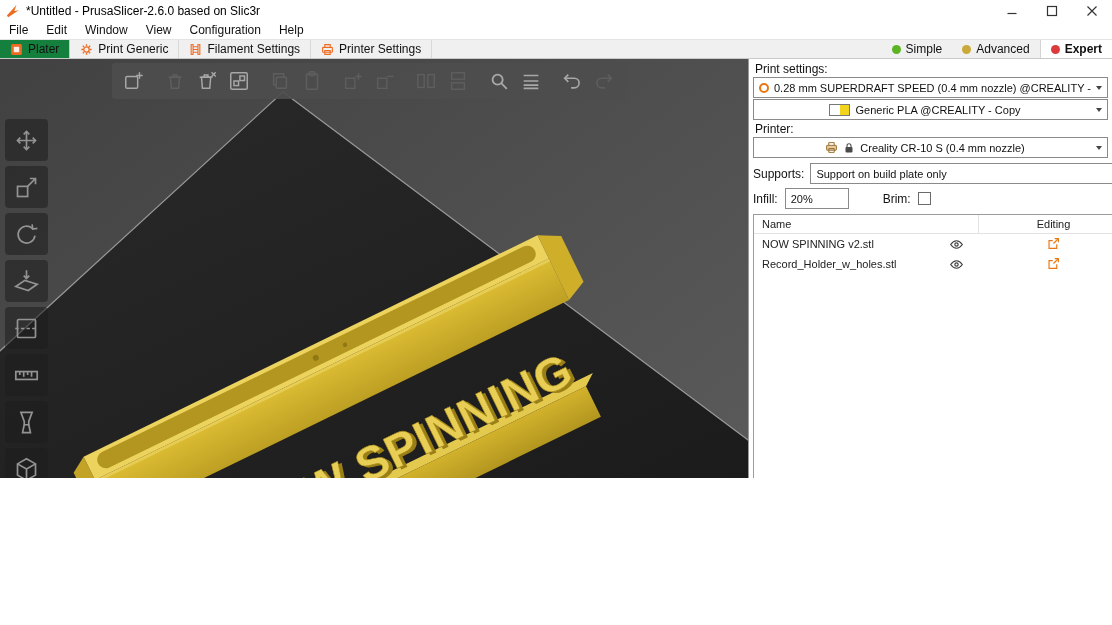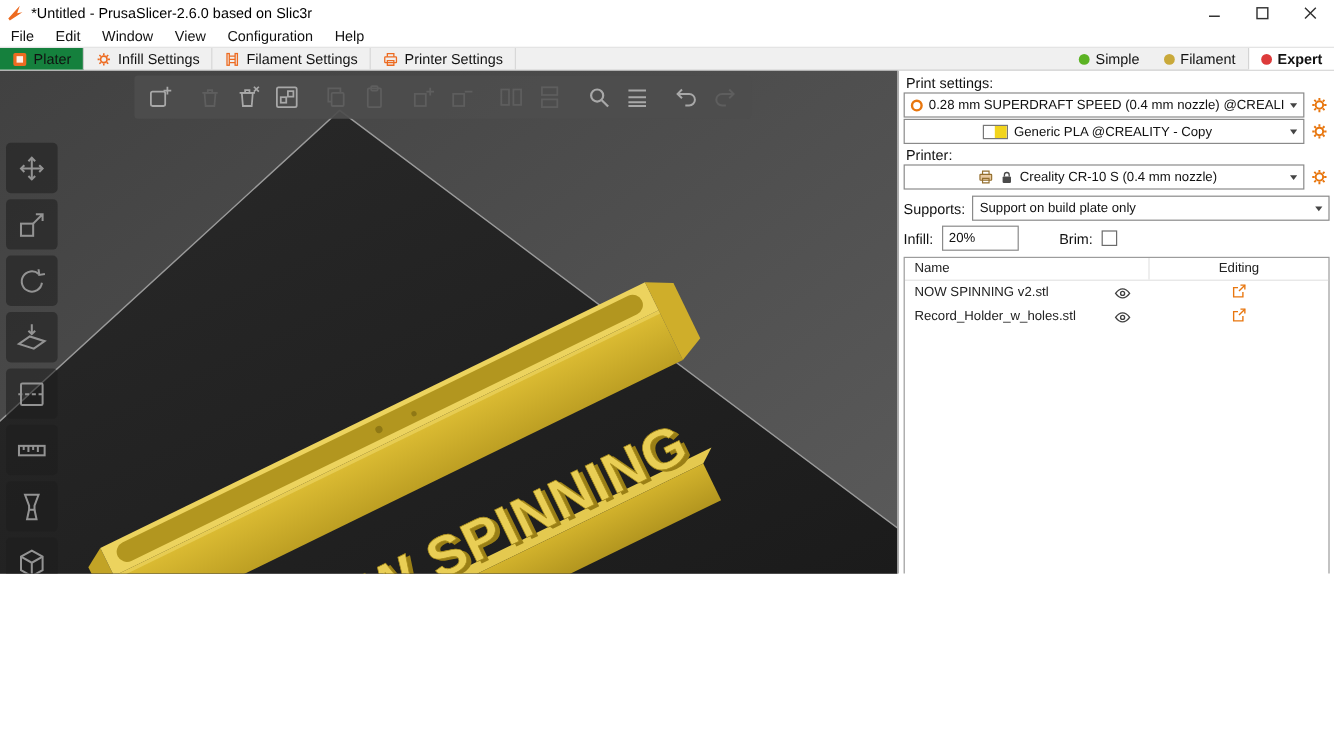--- a/index.html
+++ b/index.html
@@ -43,21 +43,21 @@
 
   .left-toolbar { position:absolute; left:5px; top:60px; display:flex; flex-direction:column; gap:5px; }
   .gbtn { width:43px; height:42px; display:flex; align-items:center; justify-content:center; background:rgba(30,30,30,0.55); border-radius:4px; color:#939393; }
   .gbtn svg { width:27px; height:27px; }
 
   .view-btns { position:absolute; left:4px; bottom:3px; display:flex; gap:3px; }
   .vbtn { width:45px; height:45px; display:flex; align-items:center; justify-content:center; background:#0b0b0b; color:#e9e9e9; }
   .vbtn svg { width:32px; height:32px; }
 
   
-  .sidebar { position:absolute; left:748px; top:59px; width:364px; height:566px; background:#fff; border-left:1px solid #9a9a9a; display:flex; flex-direction:column; }
+  .sidebar { position:absolute; left:748px; top:59px; width:364px; height:566px; background:#fff; border-left:1px solid #9a9a9a; display:flex; }
   .sb-top { padding:2px 4px 0 4px; display:flex; flex-direction:column; flex:1; min-height:0; }
   .sb-label { font-size:12px; color:#111; margin:1px 0 1px 2px; }
   .combo-row { display:flex; align-items:center; gap:4px; margin-bottom:1px; }
   .sb-inline-label { font-size:12px; white-space:nowrap; margin-right:2px; }
   .combo { position:relative; flex:1; height:21px; border:1px solid #8a8a8a; background:#fff; display:flex; align-items:center; justify-content:center; font-size:11px; color:#111; padding:0 16px 0 5px; white-space:nowrap; overflow:hidden; }
   .combo.left { justify-content:flex-start; }
   .combo .lead { display:inline-flex; margin-right:5px; flex:none; }
   .combo .arrow { position:absolute; right:5px; top:8px; width:0; height:0; border-left:3.5px solid transparent; border-right:3.5px solid transparent; border-top:4.5px solid #444; }
   .combo-text { overflow:hidden; text-overflow:clip; white-space:nowrap; }
   .ring { width:10px; height:10px; border:2.5px solid #e8760e; border-radius:50%; }
@@ -132,21 +132,21 @@
       </span>
       <span>Plater</span>
     </div>
     <div class="tab">
       <span class="ticon">
         <svg viewBox="0 0 24 24" fill="none" stroke="#ed6b21" stroke-width="2.4">
             <circle cx="12" cy="12" r="5"></circle>
             <path d="M12 2.5v3.2M12 18.3v3.2M2.5 12h3.2M18.3 12h3.2M5.2 5.2l2.3 2.3M16.5 16.5l2.3 2.3M18.8 5.2l-2.3 2.3M7.5 16.5l-2.3 2.3"></path>
           </svg>
       </span>
-      <span>Infill Settings</span>
+      <span>Print Generic</span>
     </div>
     <div class="tab">
       <span class="ticon">
         <svg viewBox="0 0 24 24" fill="none" stroke="#ed6b21" stroke-width="2">
             <rect x="4" y="3" width="3.5" height="18"></rect>
             <rect x="16.5" y="3" width="3.5" height="18"></rect>
             <path d="M7.5 7h9M7.5 12h9M7.5 17h9"></path>
           </svg>
       </span>
       <span>Filament Settings</span>
@@ -160,21 +160,21 @@
       </span>
       <span>Printer Settings</span>
     </div>
     <div class="modes">
       <div class="mode">
         <span class="dot" style="background: rgb(92, 179, 36);"></span>
         <span>Simple</span>
       </div>
       <div class="mode">
         <span class="dot" style="background: rgb(201, 169, 58);"></span>
-        <span>Filament</span>
+        <span>Advanced</span>
       </div>
       <div class="mode selected">
         <span class="dot" style="background: rgb(221, 59, 59);"></span>
         <span>Expert</span>
       </div>
     </div>
   </div>
 
   <div class="viewport">
     <svg class="scene" width="748" height="566" viewBox="0 0 748 566">

